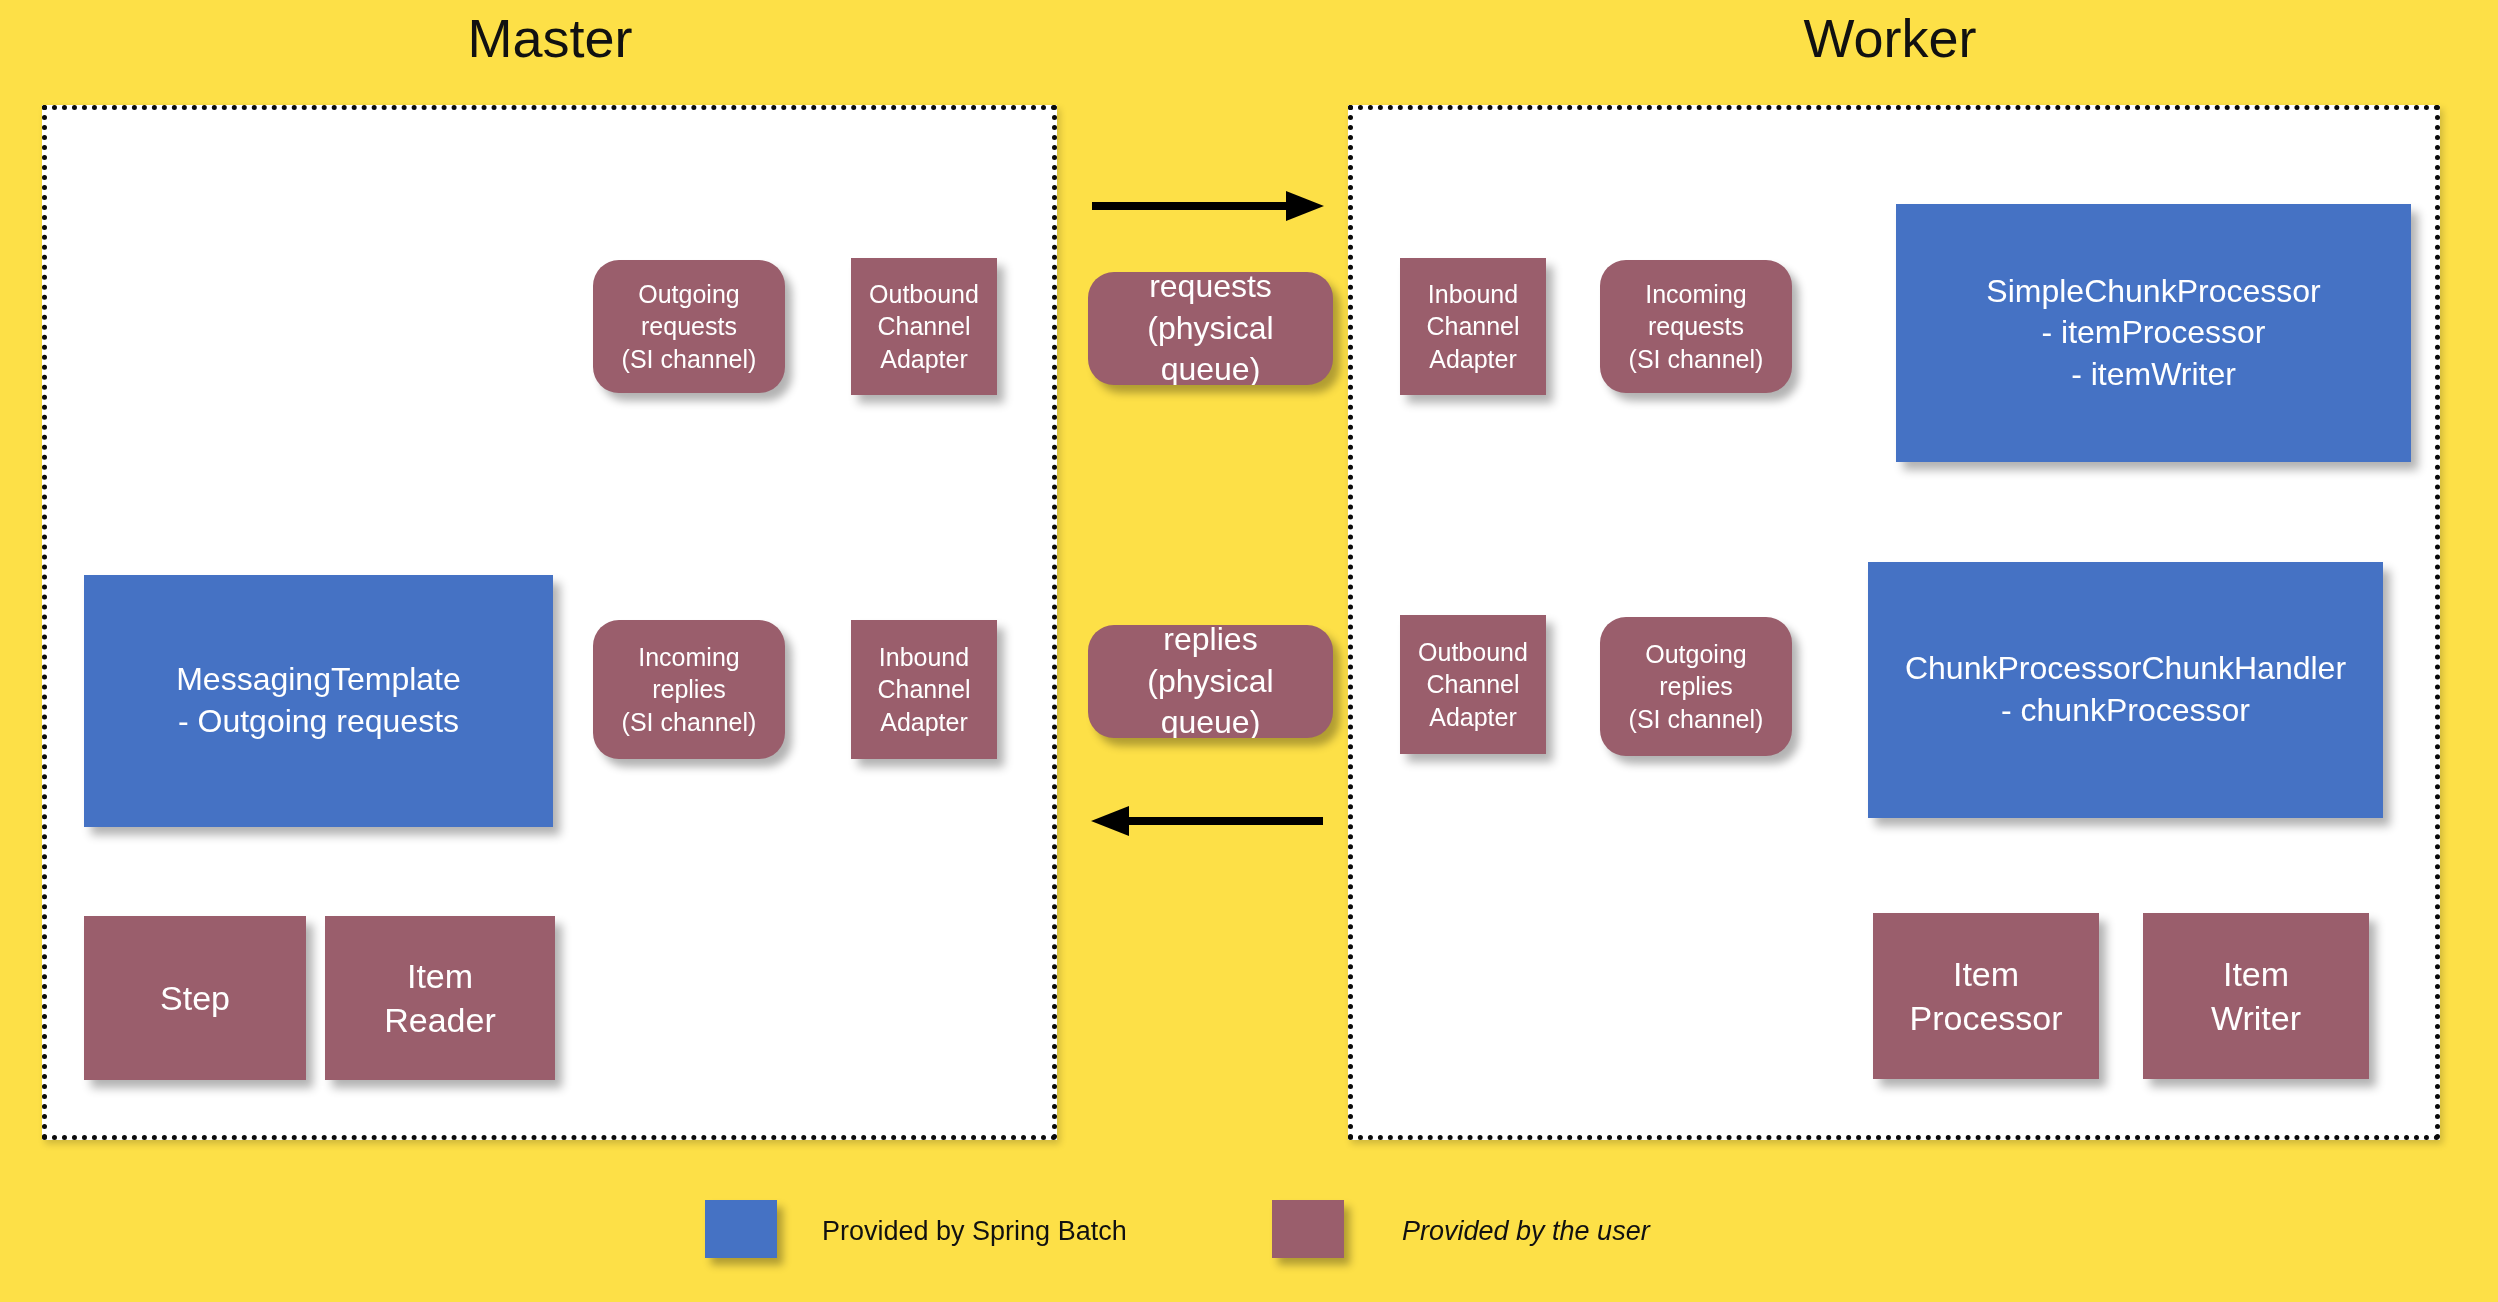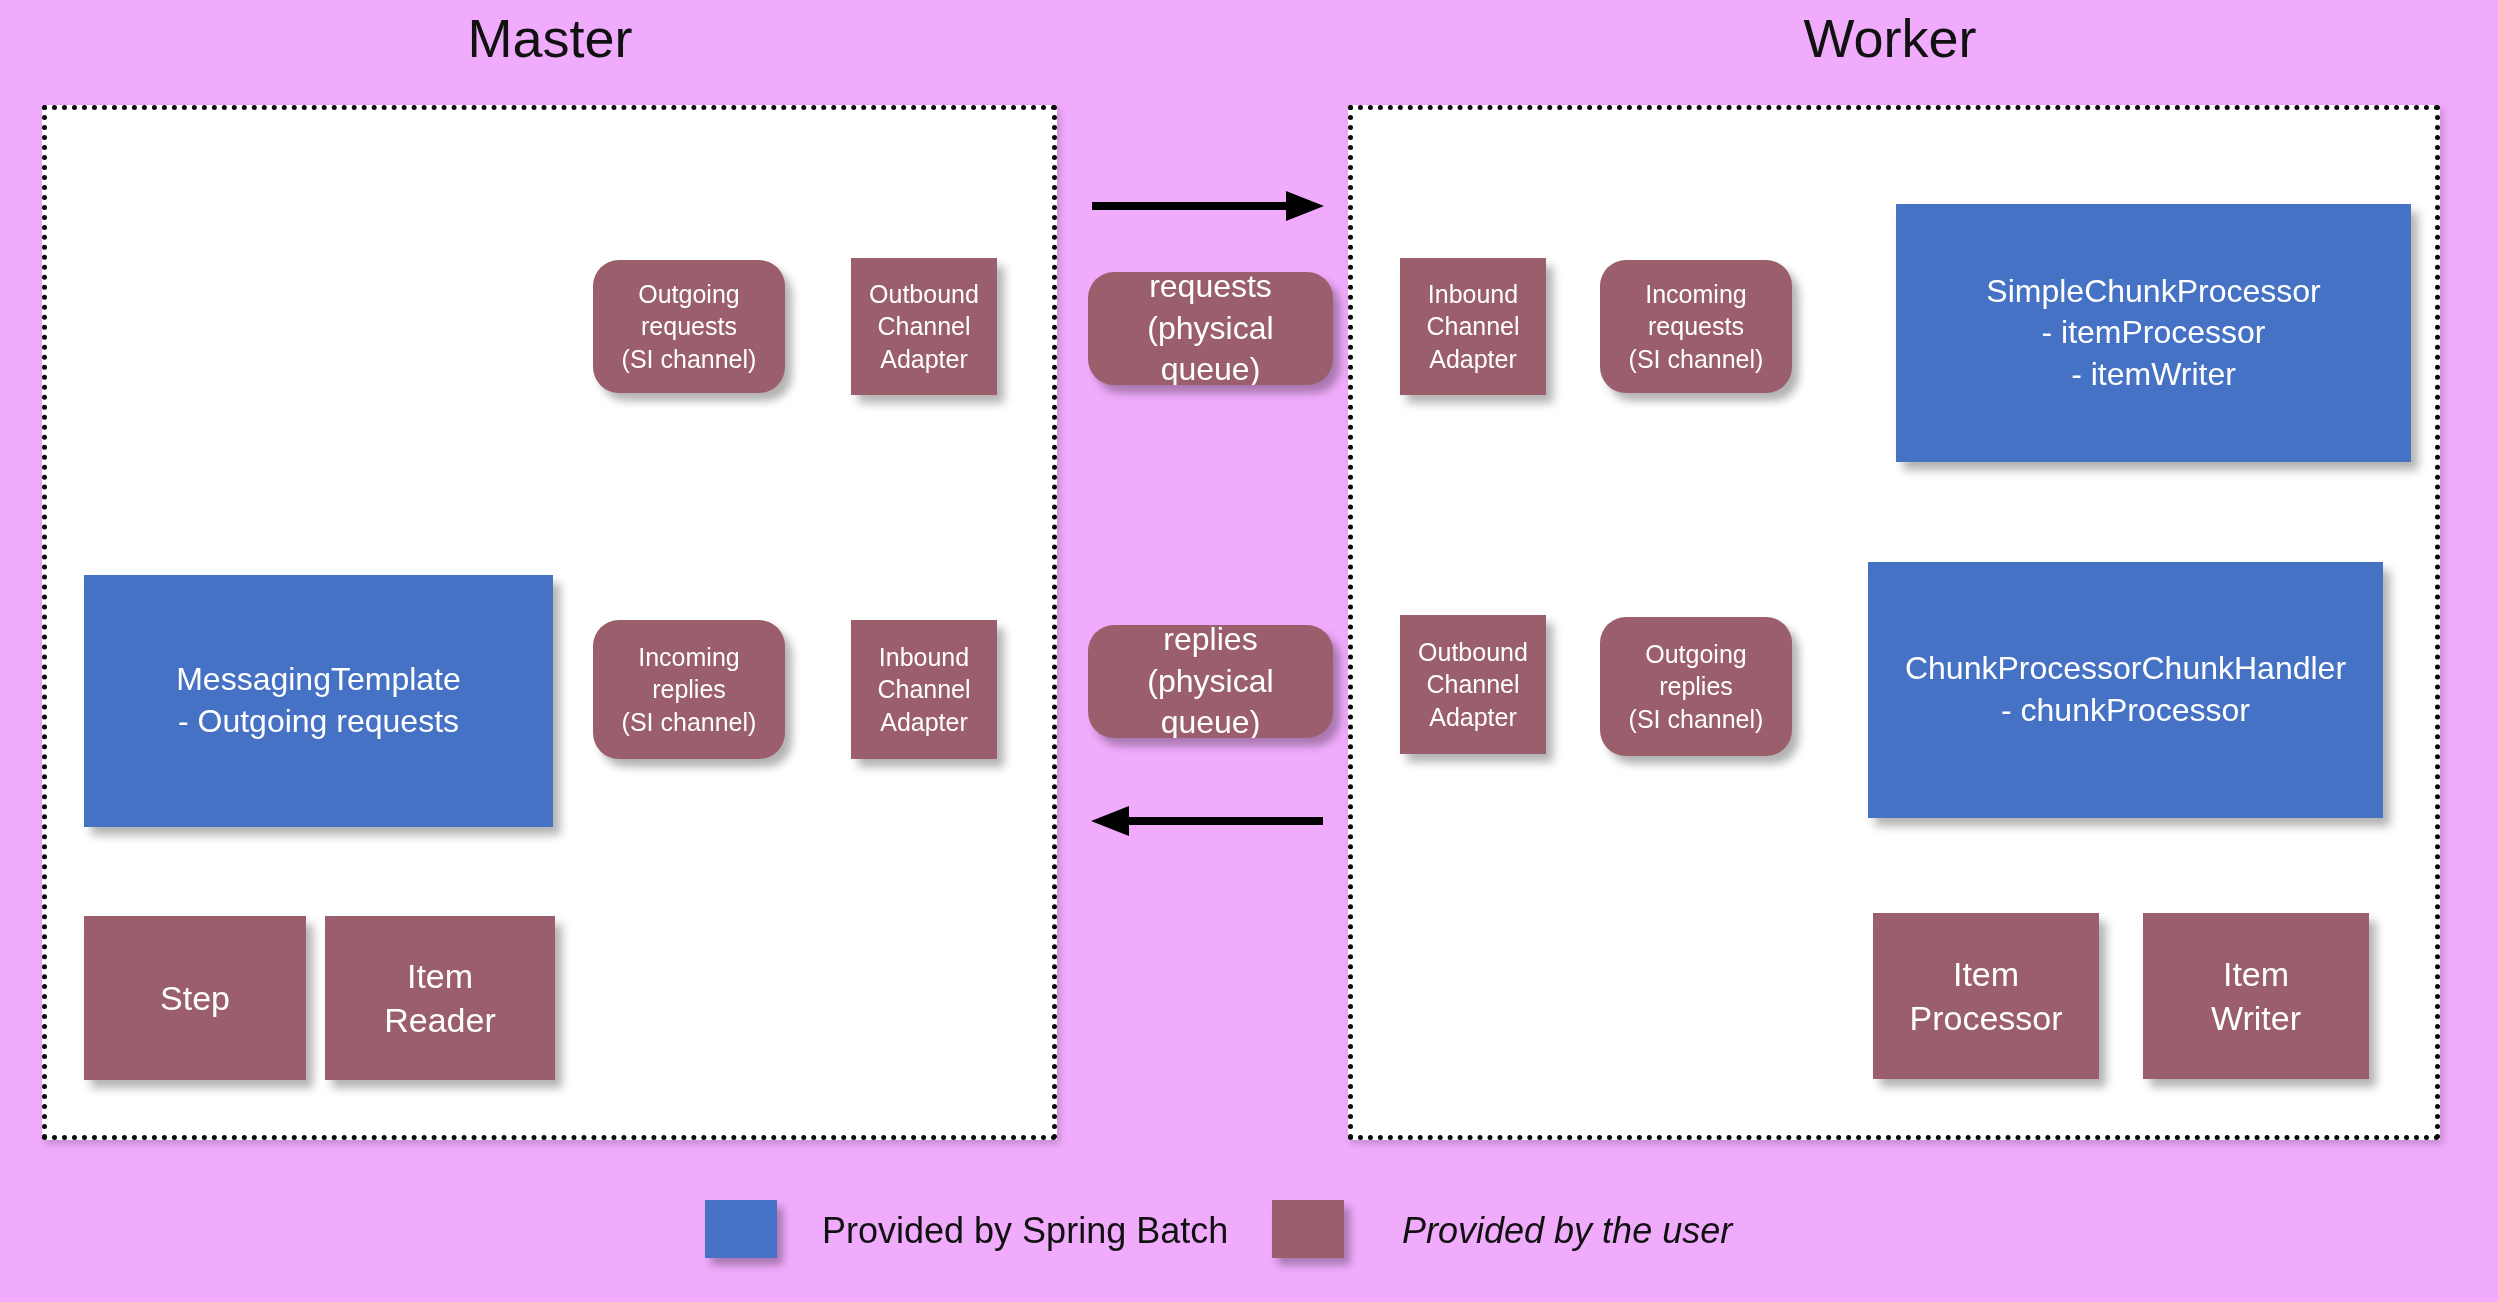--- a/index.html
+++ b/index.html
@@ -8,21 +8,21 @@
     background: #ffffff;
   }
   body {
     font-family: "Liberation Sans", sans-serif;
     -webkit-font-smoothing: antialiased;
   }
   #canvas {
     position: relative;
     width: 2498px;
     height: 1302px;
-    background: #f0abfc;
+    background: #fde047;
     overflow: hidden;
   }
 
   
   .panel-title {
     position: absolute;
     font-size: 54px;
     color: #111111;
     font-weight: 400;
     letter-spacing: 0px;
@@ -71,21 +71,21 @@
     position: absolute;
   }
 
   
   .legend-swatch {
     position: absolute;
     box-shadow: 6px 7px 8px rgba(0,0,0,0.30);
   }
   .legend-label {
     position: absolute;
-    font-size: 36px;
+    font-size: 27px;
     color: #111111;
     white-space: nowrap;
     line-height: 40px;
   }
 </style>
 </head>
 <body>
 
 <div id="canvas">
 

